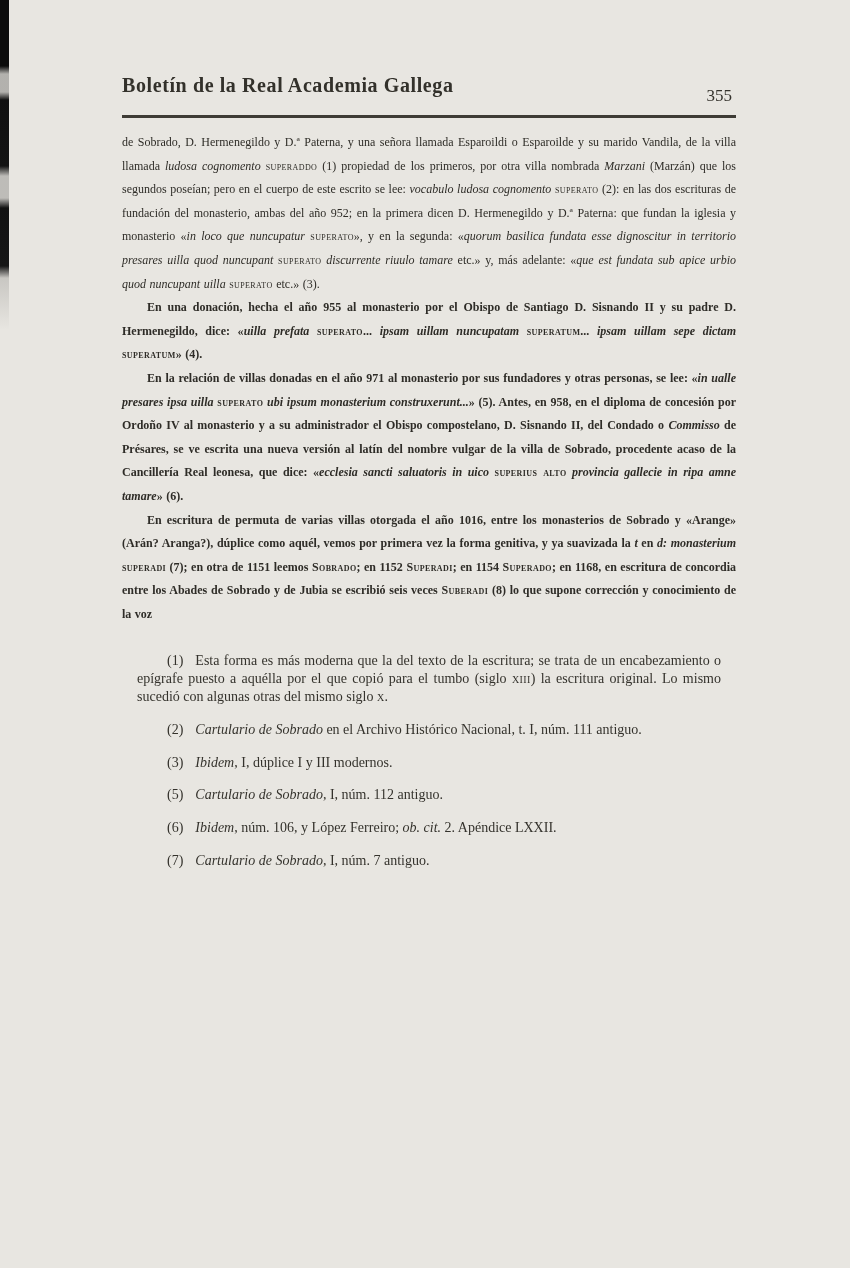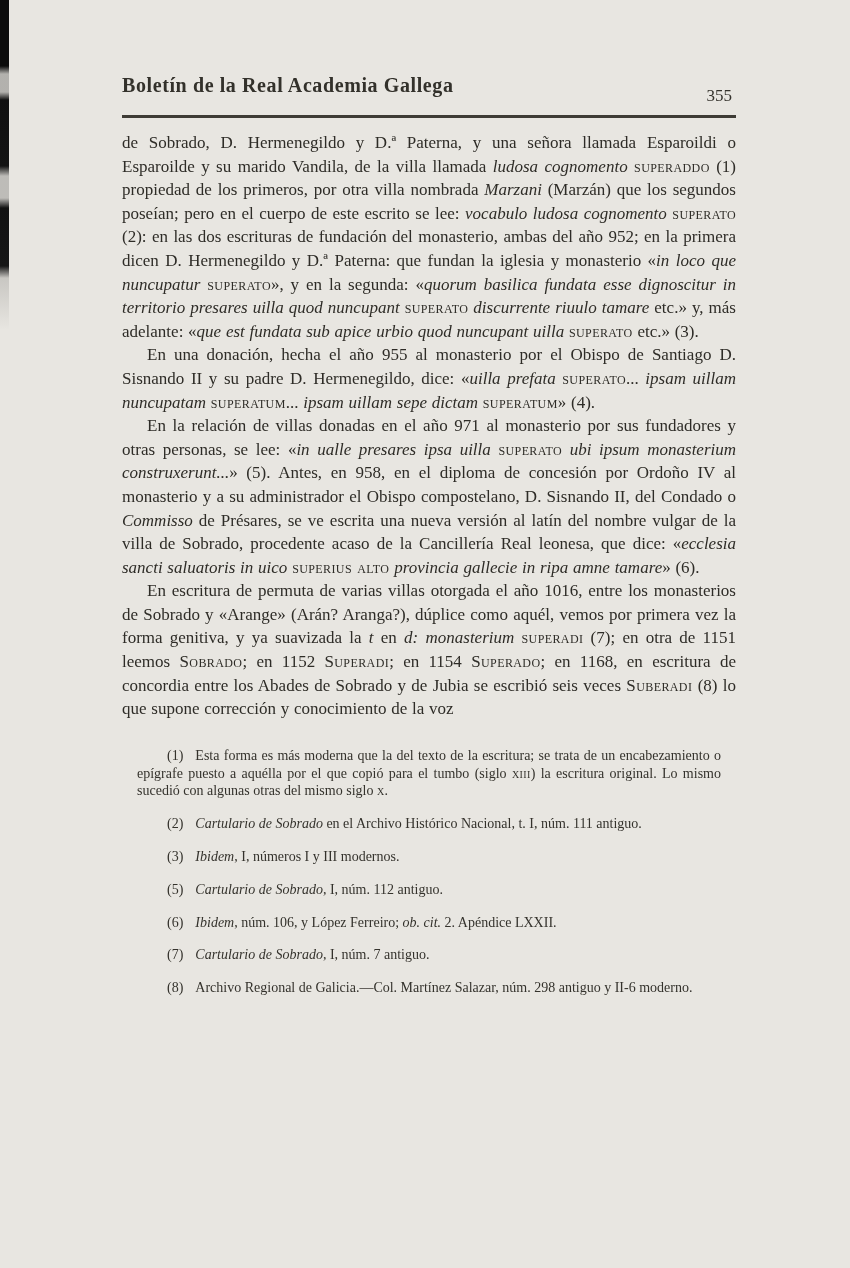--- a/index.html
+++ b/index.html
@@ -45,27 +45,27 @@
     right: 4px; bottom: 9px;
     font-size: 17px;
     color: #35332d;
   }
   .header-rule {
     height: 0;
     border-bottom: 3px solid #3e3c35;
     margin-bottom: 13px;
   }
   .body-text {
-    font-size: 17px;
+    font-size: 12px;
     line-height: 23.6px;
     text-align: justify;
     word-spacing: 0.5px;
   }
   .body-text p { margin: 0; }
-  .body-text p.indent { text-indent: 25px; }
+  .body-text p.indent { text-indent: 25px; font-weight: bold; }
   .normal { }
   .italic { font-style: italic; }
   .smallcaps { font-variant: small-caps; letter-spacing: 0.4px; }
   .footnotes {
     margin-top: 26px;
     font-size: 14px;
     line-height: 17.8px;
     text-align: justify;
     color: #34322c;
   }
@@ -85,19 +85,18 @@
   <div class="header-rule"></div>
   <div class="body-text">
       <p><span class="normal">de Sobrado, D. Hermenegildo y D.ª Paterna, y una señora llamada Esparoildi o Esparoilde y su marido Vandila, de la villa llamada </span><span class="italic">ludosa cognomento </span><span class="smallcaps">superaddo</span><span class="normal"> (1) propiedad de los primeros, por otra villa nombrada </span><span class="italic">Marzani </span><span class="normal">(Marzán) que los segundos poseían; pero en el cuerpo de este escrito se lee: </span><span class="italic">vocabulo ludosa cognomento </span><span class="smallcaps">superato</span><span class="normal"> (2): en las dos escrituras de fundación del monasterio, ambas del año 952; en la primera dicen D. Hermenegildo y D.ª Paterna: que fundan la iglesia y monasterio «</span><span class="italic">in loco que nuncupatur </span><span class="smallcaps">superato</span><span class="normal">», y en la segunda: «</span><span class="italic">quorum basilica fundata esse dignoscitur in territorio presares uilla quod nuncupant </span><span class="smallcaps">superato</span><span class="italic"> discurrente riuulo tamare </span><span class="normal">etc.» y, más adelante: «</span><span class="italic">que est fundata sub apice urbio quod nuncupant uilla </span><span class="smallcaps">superato</span><span class="normal"> etc.» (3).</span></p>
       <p class="indent"><span class="normal">En una donación, hecha el año 955 al monasterio por el Obispo de Santiago D. Sisnando II y su padre D. Hermenegildo, dice: «</span><span class="italic">uilla prefata </span><span class="smallcaps">superato</span><span class="normal">... </span><span class="italic">ipsam uillam nuncupatam </span><span class="smallcaps">superatum</span><span class="normal">... </span><span class="italic">ipsam uillam sepe dictam </span><span class="smallcaps">superatum</span><span class="normal">» (4).</span></p>
       <p class="indent"><span class="normal">En la relación de villas donadas en el año 971 al monasterio por sus fundadores y otras personas, se lee: «</span><span class="italic">in ualle presares ipsa uilla </span><span class="smallcaps">superato</span><span class="italic"> ubi ipsum monasterium construxerunt...</span><span class="normal">» (5). Antes, en 958, en el diploma de concesión por Ordoño IV al monasterio y a su administrador el Obispo compostelano, D. Sisnando II, del Condado o </span><span class="italic">Commisso</span><span class="normal"> de Présares, se ve escrita una nueva versión al latín del nombre vulgar de la villa de Sobrado, procedente acaso de la Cancillería Real leonesa, que dice: «</span><span class="italic">ecclesia sancti saluatoris in uico </span><span class="smallcaps">superius alto</span><span class="italic"> provincia gallecie in ripa amne tamare</span><span class="normal">» (6).</span></p>
       <p class="indent"><span class="normal">En escritura de permuta de varias villas otorgada el año 1016, entre los monasterios de Sobrado y «Arange» (Arán? Aranga?), dúplice como aquél, vemos por primera vez la forma genitiva, y ya suavizada la </span><span class="italic">t</span><span class="normal"> en </span><span class="italic">d: monasterium </span><span class="smallcaps">superadi</span><span class="normal"> (7); en otra de 1151 leemos </span><span class="smallcaps">Sobrado</span><span class="normal">; en 1152 </span><span class="smallcaps">Superadi</span><span class="normal">; en 1154 </span><span class="smallcaps">Superado</span><span class="normal">; en 1168, en escritura de concordia entre los Abades de Sobrado y de Jubia se escribió seis veces </span><span class="smallcaps">Suberadi</span><span class="normal"> (8) lo que supone corrección y conocimiento de la voz</span></p>
     </div>
   <div class="footnotes">
       <p><span class="fn-marker">(1)</span><span class="normal">Esta forma es más moderna que la del texto de la escritura; se trata de un encabezamiento o epígrafe puesto a aquélla por el que copió para el tumbo (siglo </span><span class="smallcaps">xiii</span><span class="normal">) la escritura original. Lo mismo sucedió con algunas otras del mismo siglo </span><span class="smallcaps">x</span><span class="normal">.</span></p>
       <p><span class="fn-marker">(2)</span><span class="italic">Cartulario de Sobrado</span><span class="normal"> en el Archivo Histórico Nacional, t. I, núm. 111 antiguo.</span></p>
-      <p><span class="fn-marker">(3)</span><span class="italic">Ibidem</span><span class="normal">, I, números I y III modernos.</span></p>
+      <p><span class="fn-marker">(3)</span><span class="italic">Ibidem</span><span class="normal">, I, dúplice I y III modernos.</span></p>
       <p><span class="fn-marker">(5)</span><span class="italic">Cartulario de Sobrado</span><span class="normal">, I, núm. 112 antiguo.</span></p>
       <p><span class="fn-marker">(6)</span><span class="italic">Ibidem</span><span class="normal">, núm. 106, y López Ferreiro; </span><span class="italic">ob. cit.</span><span class="normal"> 2. Apéndice LXXII.</span></p>
       <p><span class="fn-marker">(7)</span><span class="italic">Cartulario de Sobrado</span><span class="normal">, I, núm. 7 antiguo.</span></p>
-      <p><span class="fn-marker">(8)</span><span class="normal">Archivo Regional de Galicia.—Col. Martínez Salazar, núm. 298 antiguo y II-6 moderno.</span></p>
     </div>
 </div>
 
 </body></html>

